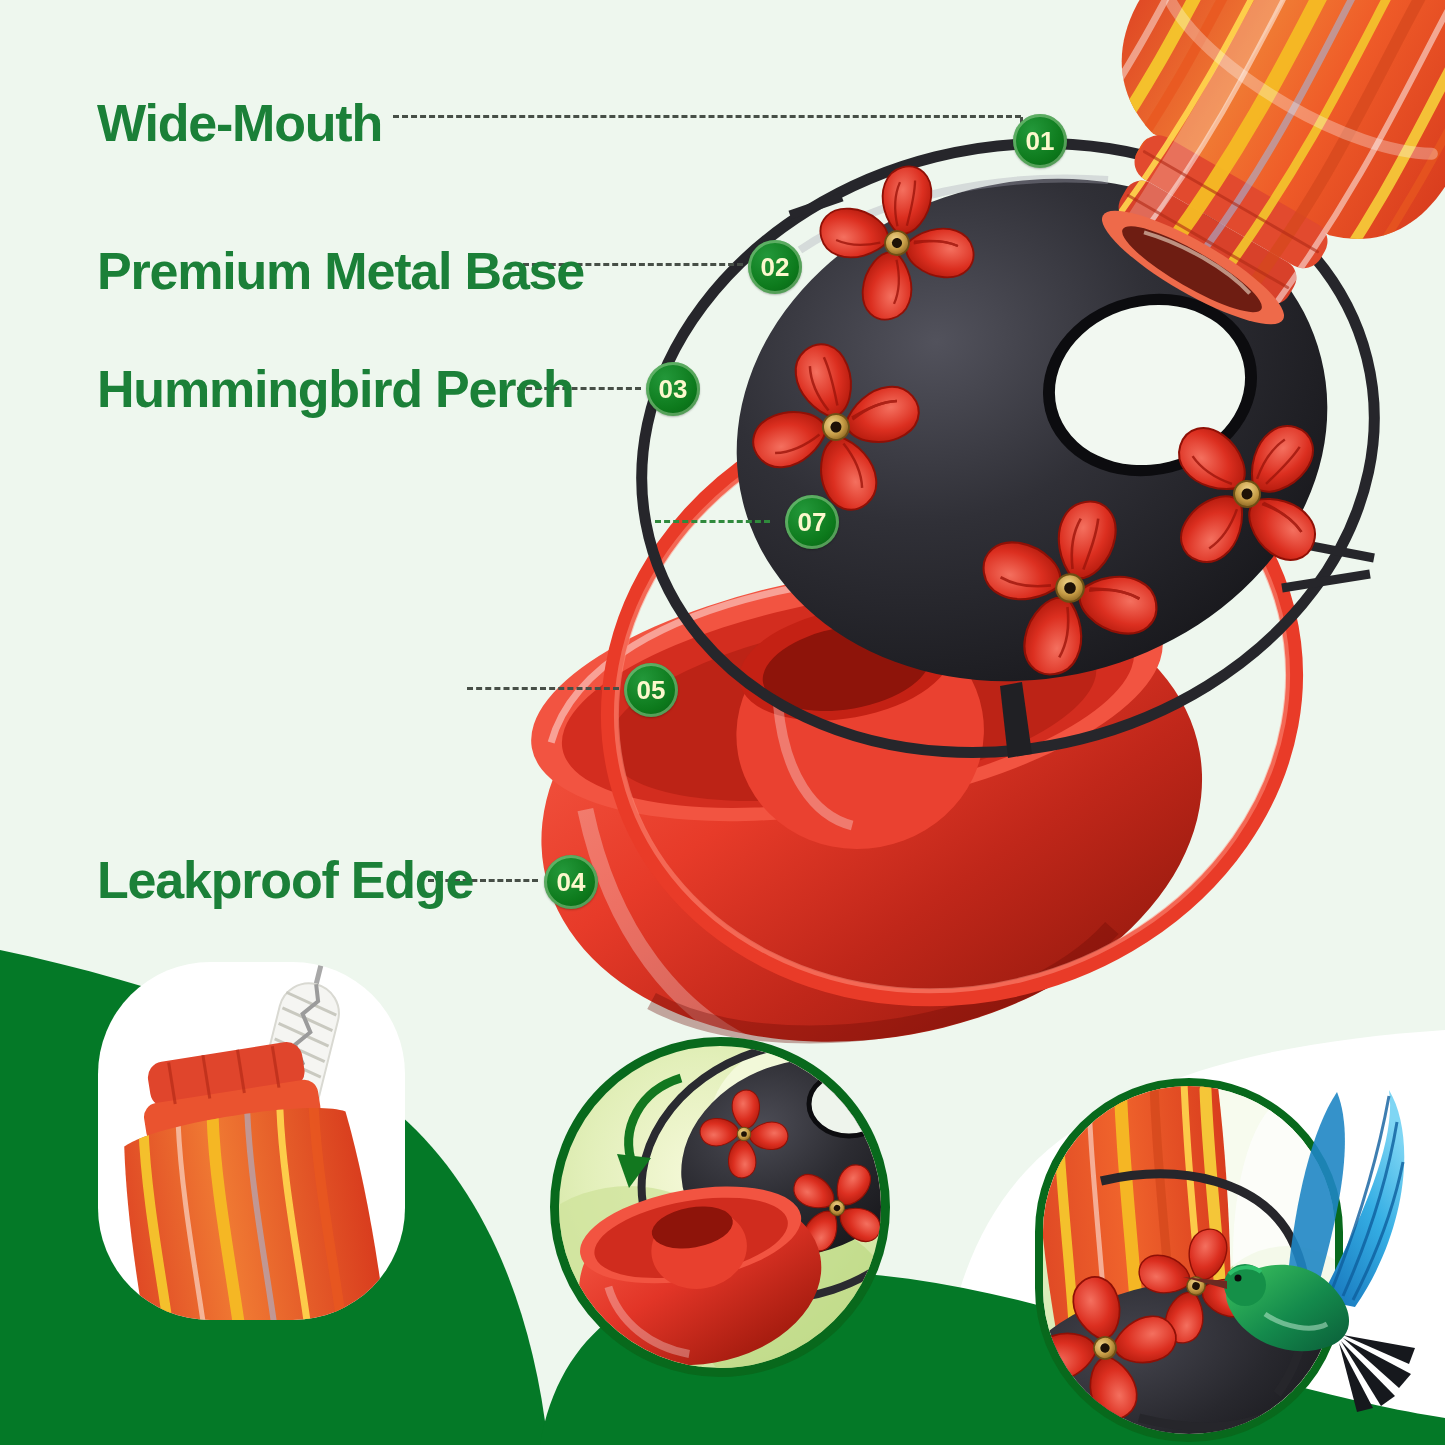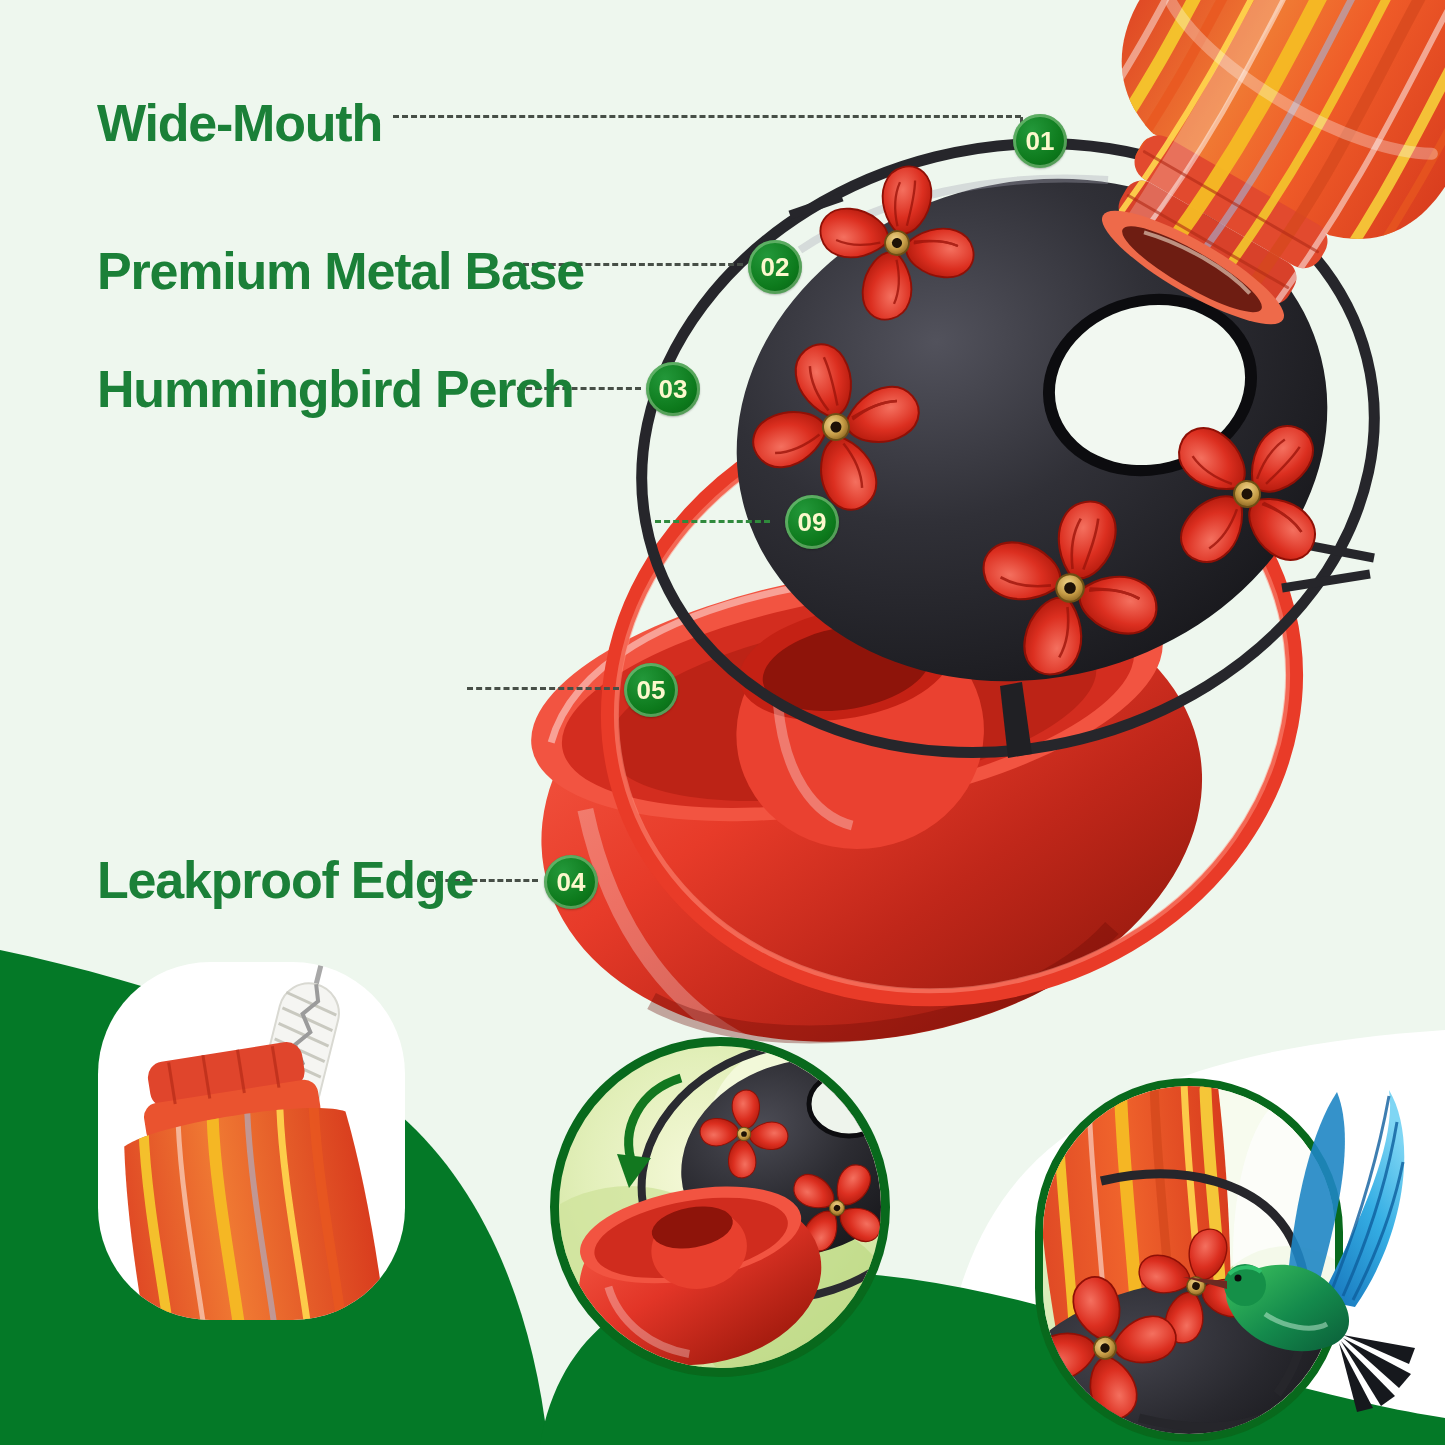--- a/index.html
+++ b/index.html
@@ -187,21 +187,21 @@
   <div class="dash d1c"></div>
   <div class="dash d2"></div>
   <div class="dash d3"></div>
   <div class="dash d4"></div>
   <div class="dash d5"></div>
   <div class="dash d6"></div>
 
   <div class="badge b1">01</div>
   <div class="badge b2">02</div>
   <div class="badge b3">03</div>
-  <div class="badge b4">09</div>
+  <div class="badge b4">07</div>
   <div class="badge b5">05</div>
   <div class="badge b6">04</div>
 
   <div class="inset inset-brush">
     <svg width="307" height="358" viewBox="0 0 307 358">
       <defs>
         <linearGradient id="gB2" x1="0" y1="0" x2="1" y2="0">
           <stop offset="0%" stop-color="#e04a25"></stop>
             <stop offset="40%" stop-color="#f07a33"></stop>
             <stop offset="100%" stop-color="#d93d1e"></stop>

